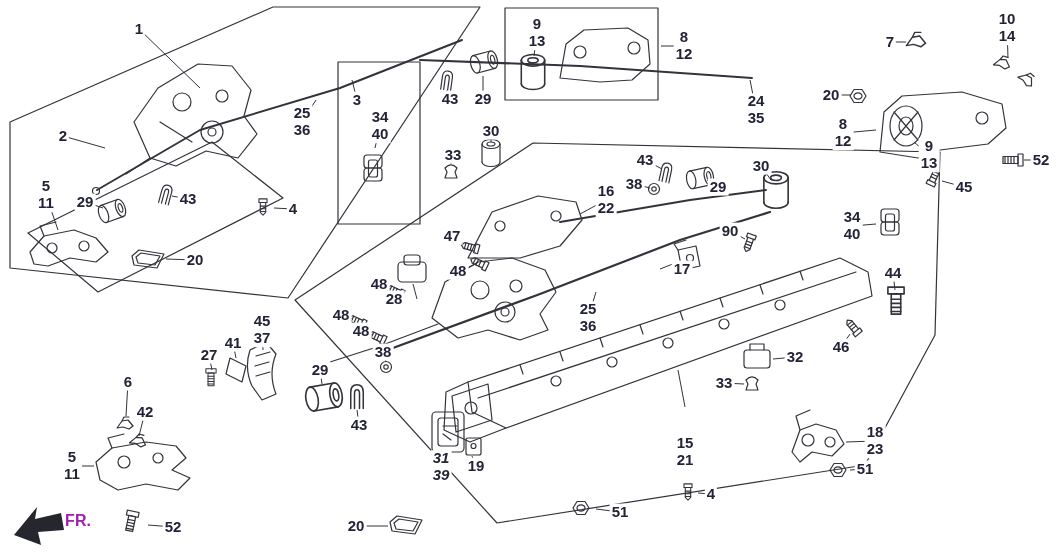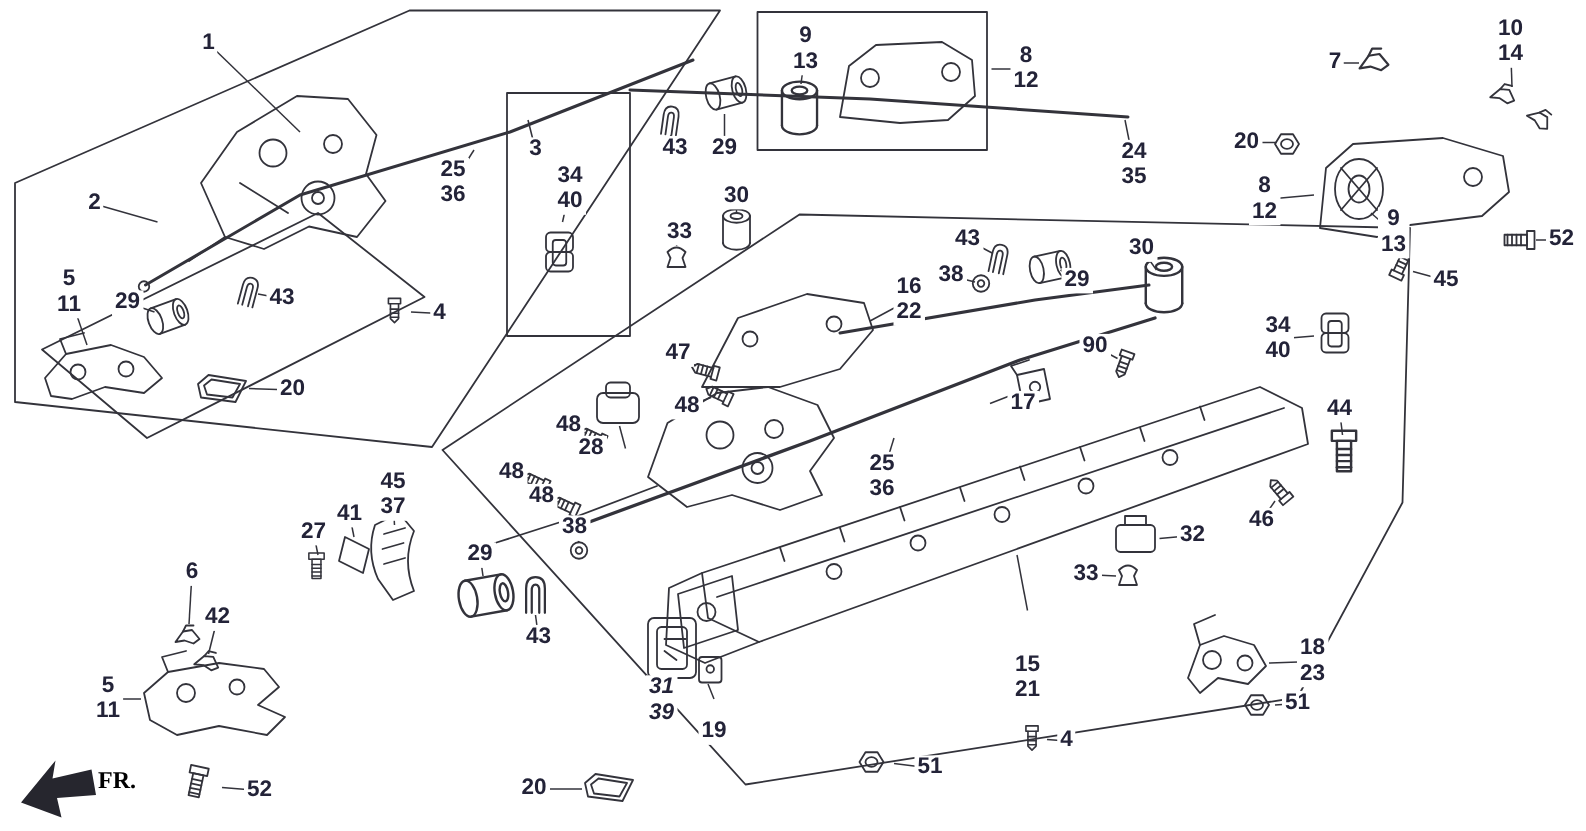--- a/index.html
+++ b/index.html
@@ -26,22 +26,21 @@
     white-space: pre;
     padding: 0 2px;
   }
   .fr-text {
     position: absolute;
     left: 78px;
     top: 521px;
     transform: translate(-50%, -50%);
     font-size: 16px;
     font-weight: 700;
-    color: #000000;
-    font-family: Liberation Serif, serif;
+    color: #a21caf;
   }
 </style>
 </head>
 <body>
 
 <div id="stage">
 
   <svg id="artwork" width="1057" height="554" viewBox="0 0 1057 554">
     <defs>
       <g id="g-bushing-sm">
@@ -409,21 +408,21 @@
       <div class="part-label" style="left: 841px; top: 347px;">46</div>
       <div class="part-label" style="left: 685px; top: 407px; margin-top: 45px;">15
 21</div>
       <div class="part-label" style="left: 128px; top: 382px;">6</div>
       <div class="part-label" style="left: 145px; top: 412px;">42</div>
       <div class="part-label" style="left: 359px; top: 425px;">43</div>
       <div class="part-label" style="left: 72px; top: 466px;">5
 11</div>
       <div class="part-label" style="left: 441px; top: 467px; font-style: italic;">31
 39</div>
-      <div class="part-label" style="left: 476px; top: 488px;">19</div>
+      <div class="part-label" style="left: 476px; top: 466px;">19</div>
       <div class="part-label" style="left: 875px; top: 441px;">18
 23</div>
       <div class="part-label" style="left: 865px; top: 469px;">51</div>
       <div class="part-label" style="left: 711px; top: 494px;">4</div>
       <div class="part-label" style="left: 620px; top: 512px;">51</div>
       <div class="part-label" style="left: 356px; top: 526px;">20</div>
       <div class="part-label" style="left: 173px; top: 527px;">52</div>
     </div>
 
   <span class="fr-text">FR.</span>

